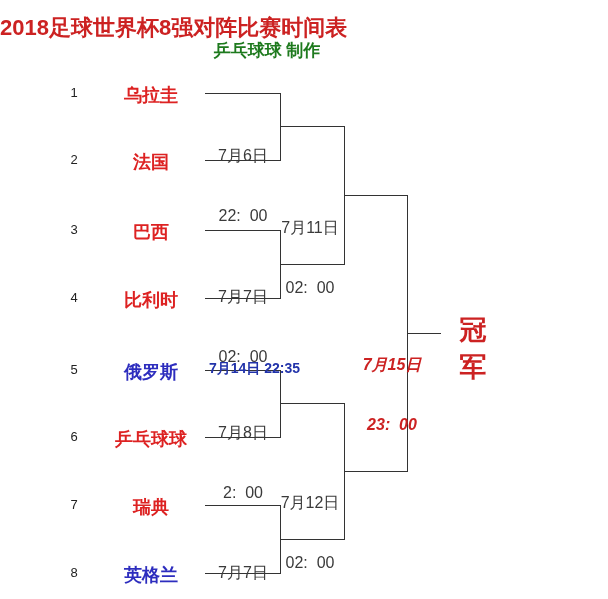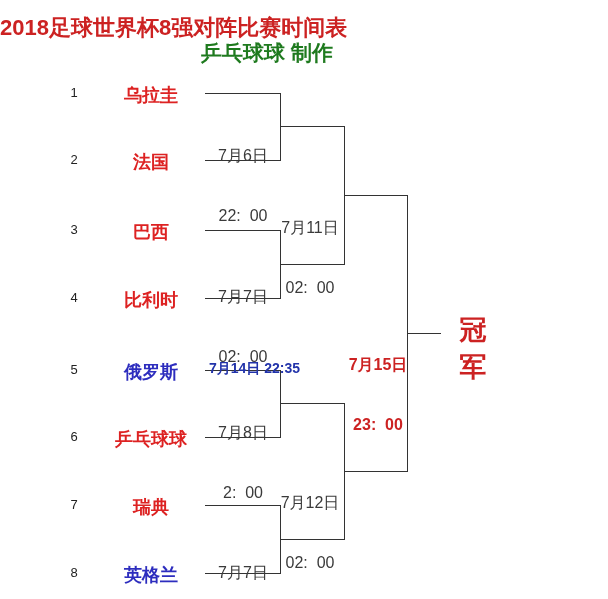--- a/index.html
+++ b/index.html
@@ -11,21 +11,21 @@
     font-family: "Liberation Sans", sans-serif;
     overflow: hidden;
   }
   .title {
     position: absolute; left: 0; right: 0; top: 13px;
     text-align: left; font-size: 22px; font-weight: bold;
     white-space: nowrap;
   }
   .subtitle {
     position: absolute; left: 167px; width: 200px; top: 39px;
-    text-align: center; font-size: 21px; font-weight: bold;
+    text-align: center; font-size: 17px; font-weight: bold;
     white-space: nowrap;
   }
   .seed {
     position: absolute; left: 66px; width: 16px;
     text-align: center; font-size: 13px; color: #222222;
   }
   .team {
     position: absolute; left: 103px; width: 96px;
     text-align: center; font-size: 18px; font-weight: bold;
     white-space: nowrap;
@@ -120,21 +120,21 @@
 
   <div class="match" style="left:275px;top:178px;width:70px">
     <div>7月11日</div>
     <div>02:  00</div>
   </div>
   <div class="match" style="left:275px;top:453px;width:70px">
     <div>7月12日</div>
     <div>02:  00</div>
   </div>
 
-  <div class="match final-match" style="left: 344px; top: 315px; width: 68px; color: rgb(204, 34, 34);">
+  <div class="match final-match" style="left: 358px; top: 315px; width: 68px; color: rgb(204, 34, 34); font-style: italic;">
     <div>7月15日</div>
     <div>23:  00</div>
   </div>
 
   <div class="third" style="left: 209px; top: 316px; color: rgb(34, 51, 170);">
     <div>7月14日 22:35</div>
   </div>
 
   <div class="champion" style="color: rgb(204, 34, 34);">冠军</div>
 

